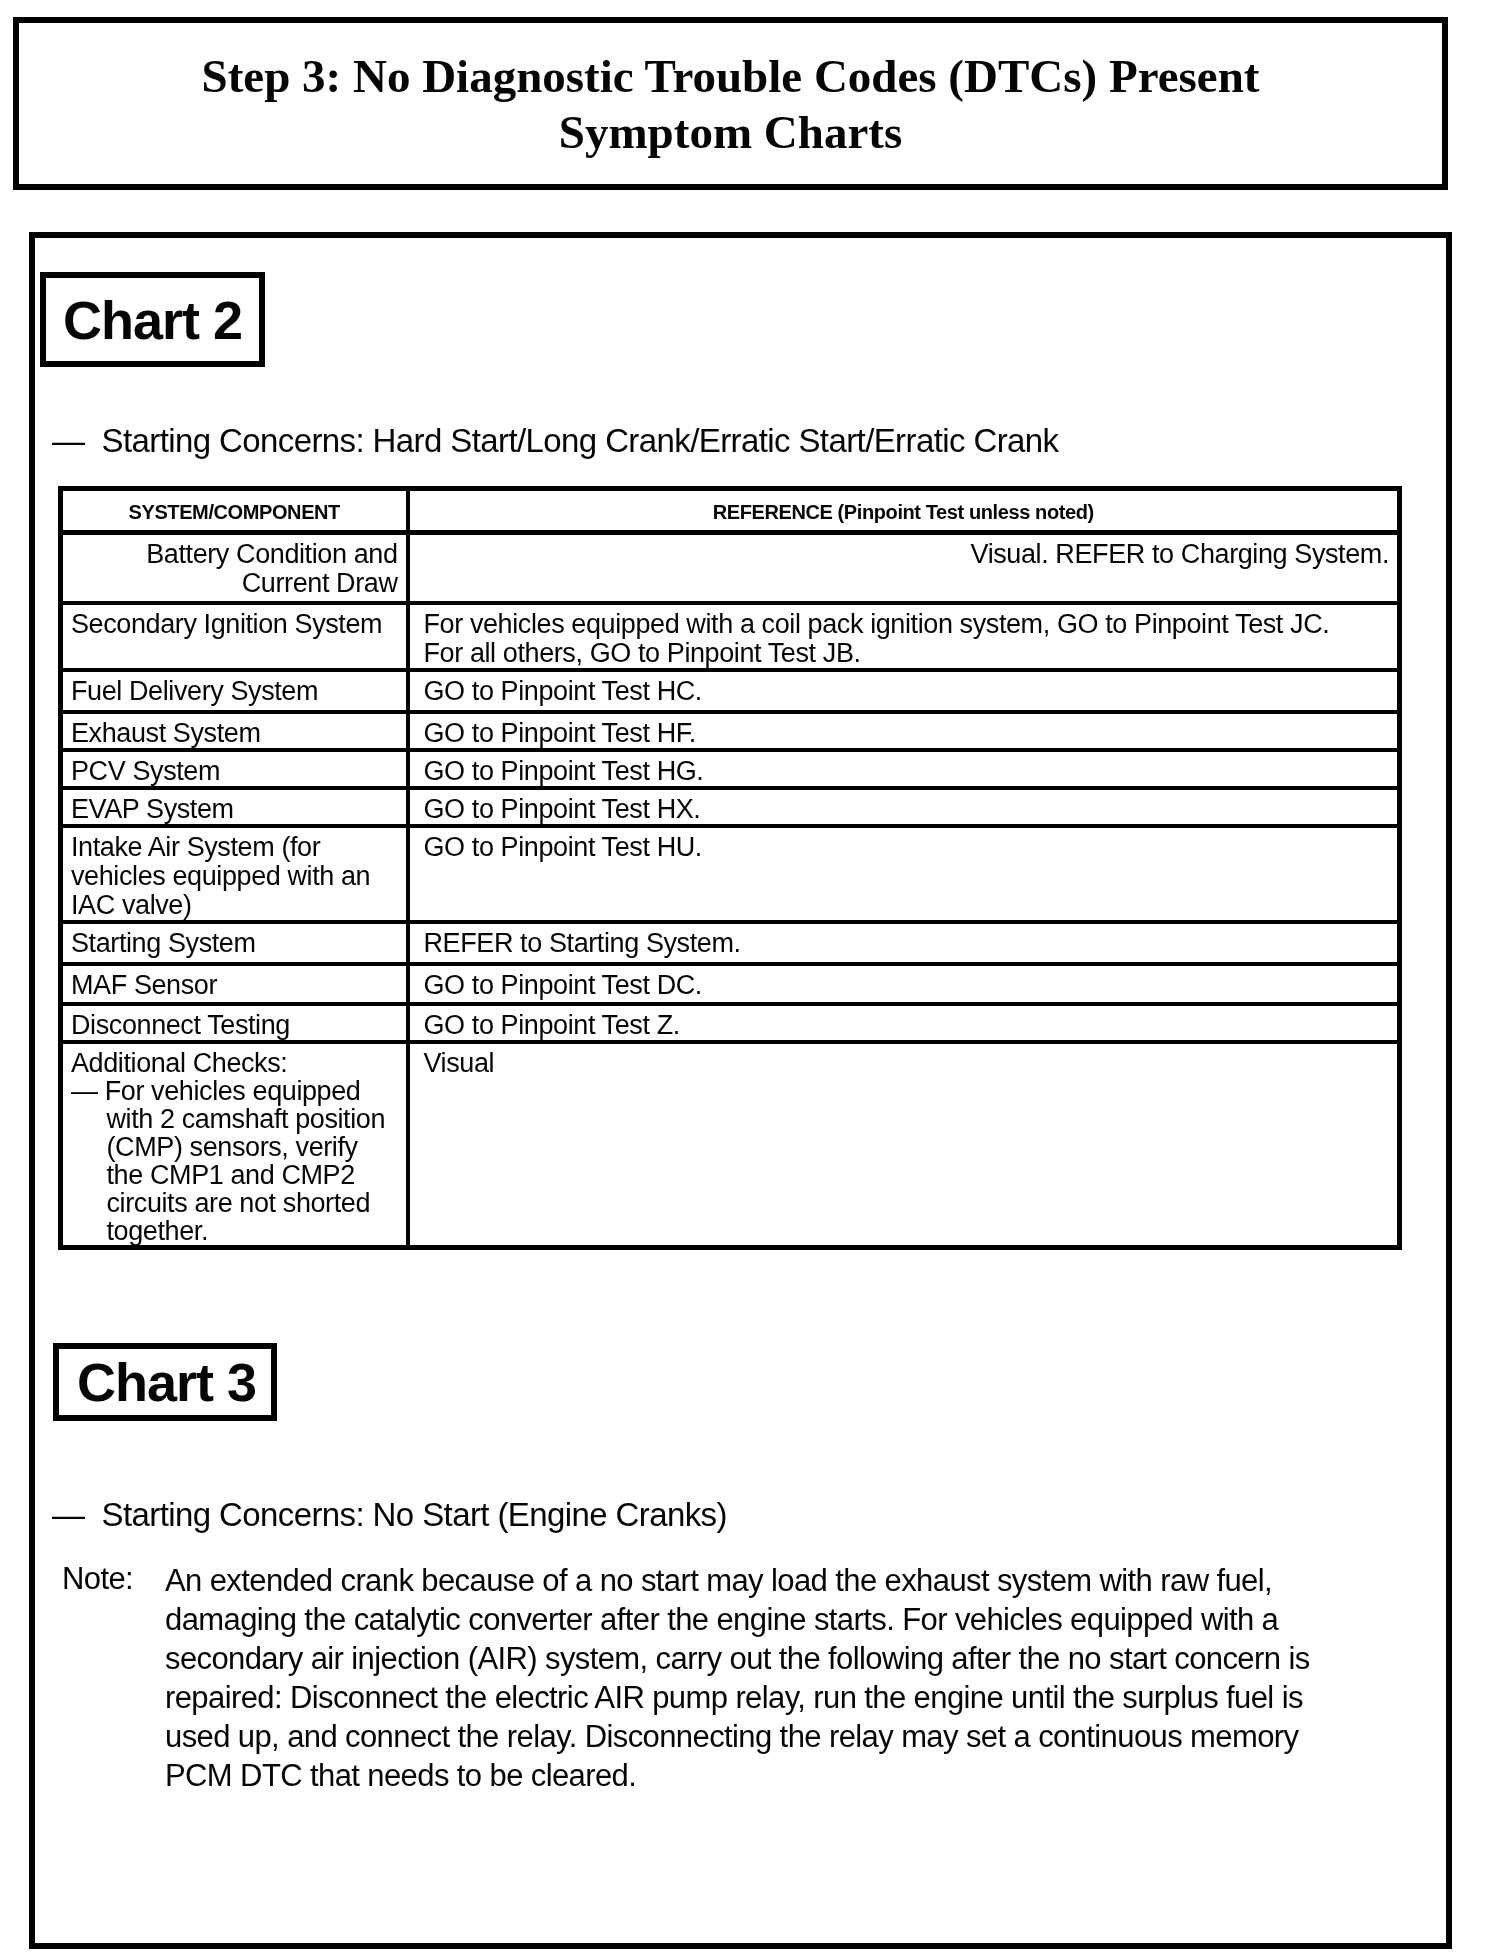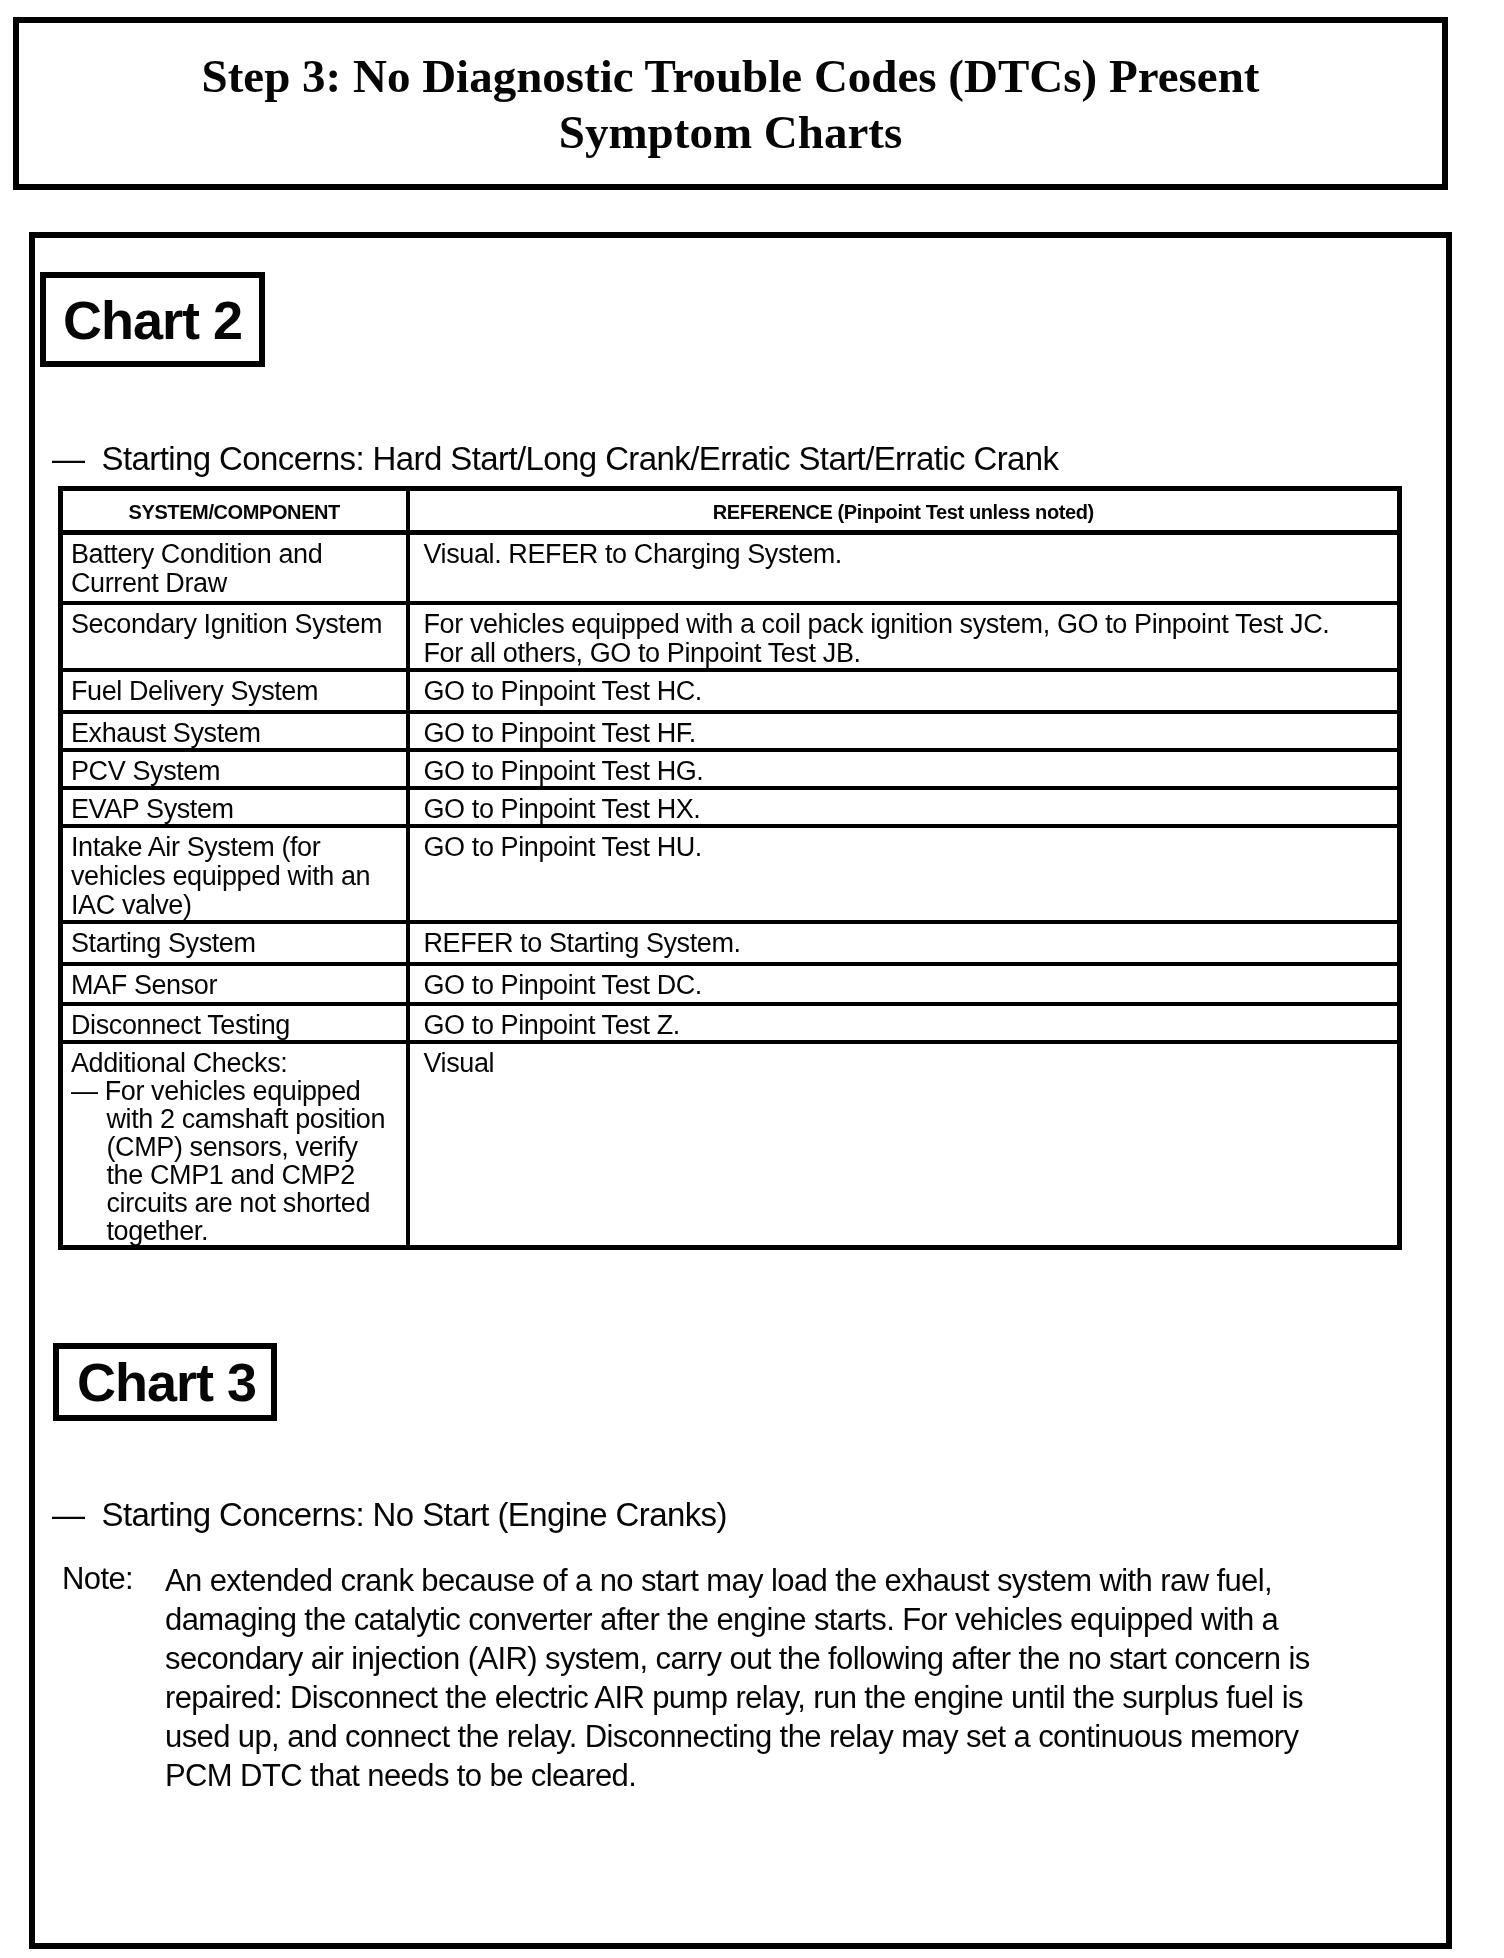--- a/index.html
+++ b/index.html
@@ -40,21 +40,21 @@
     font-weight:bold;font-size:54px;letter-spacing:-1px;
     white-space:nowrap;
   }
   .chart2-box{left:40px;top:272px;width:225px;height:95px;padding-left:17px;}
   .chart3-box{left:53px;top:1343px;width:224px;height:78px;}
 
   
   .statement{
     font-size:33px;letter-spacing:-0.6px;white-space:pre;
   }
-  .stmt1{left:52px;top:440px;}
+  .stmt1{left:52px;top:422px;}
   .stmt2{left:52px;top:1496px;}
 
   
   .symptom-table-wrap{left:58px;top:486px;width:1339px;}
   table.symptom{
     border-collapse:collapse;width:1339px;
     table-layout:fixed;
   }
   table.symptom{border:5px solid #000;}
   table.symptom th, table.symptom td{
@@ -68,21 +68,21 @@
   table.symptom th{
     text-align:center;font-weight:bold;font-size:20px;
     border-bottom:5px solid #000;
     padding-top:7px;
     height:44px;box-sizing:border-box;
     white-space:nowrap;
   }
   table.symptom td.ref{padding-left:14px;}
   col.c1{width:347px;}
   col.c2{width:992px;}
-  tbody tr:nth-child(1){height:70px;}
+  tbody tr:nth-child(1){height:70px;text-align:right;}
   tbody tr:nth-child(2){height:62px;}
   tbody tr:nth-child(3){height:42px;}
   tbody tr:nth-child(4){height:38px;}
   tbody tr:nth-child(5){height:38px;}
   tbody tr:nth-child(6){height:37px;}
   tbody tr:nth-child(7){height:93px;}
   tbody tr:nth-child(8){height:42px;}
   tbody tr:nth-child(9){height:40px;}
   tbody tr:nth-child(10){height:38px;}
   tbody tr:nth-child(11){height:199px;}

